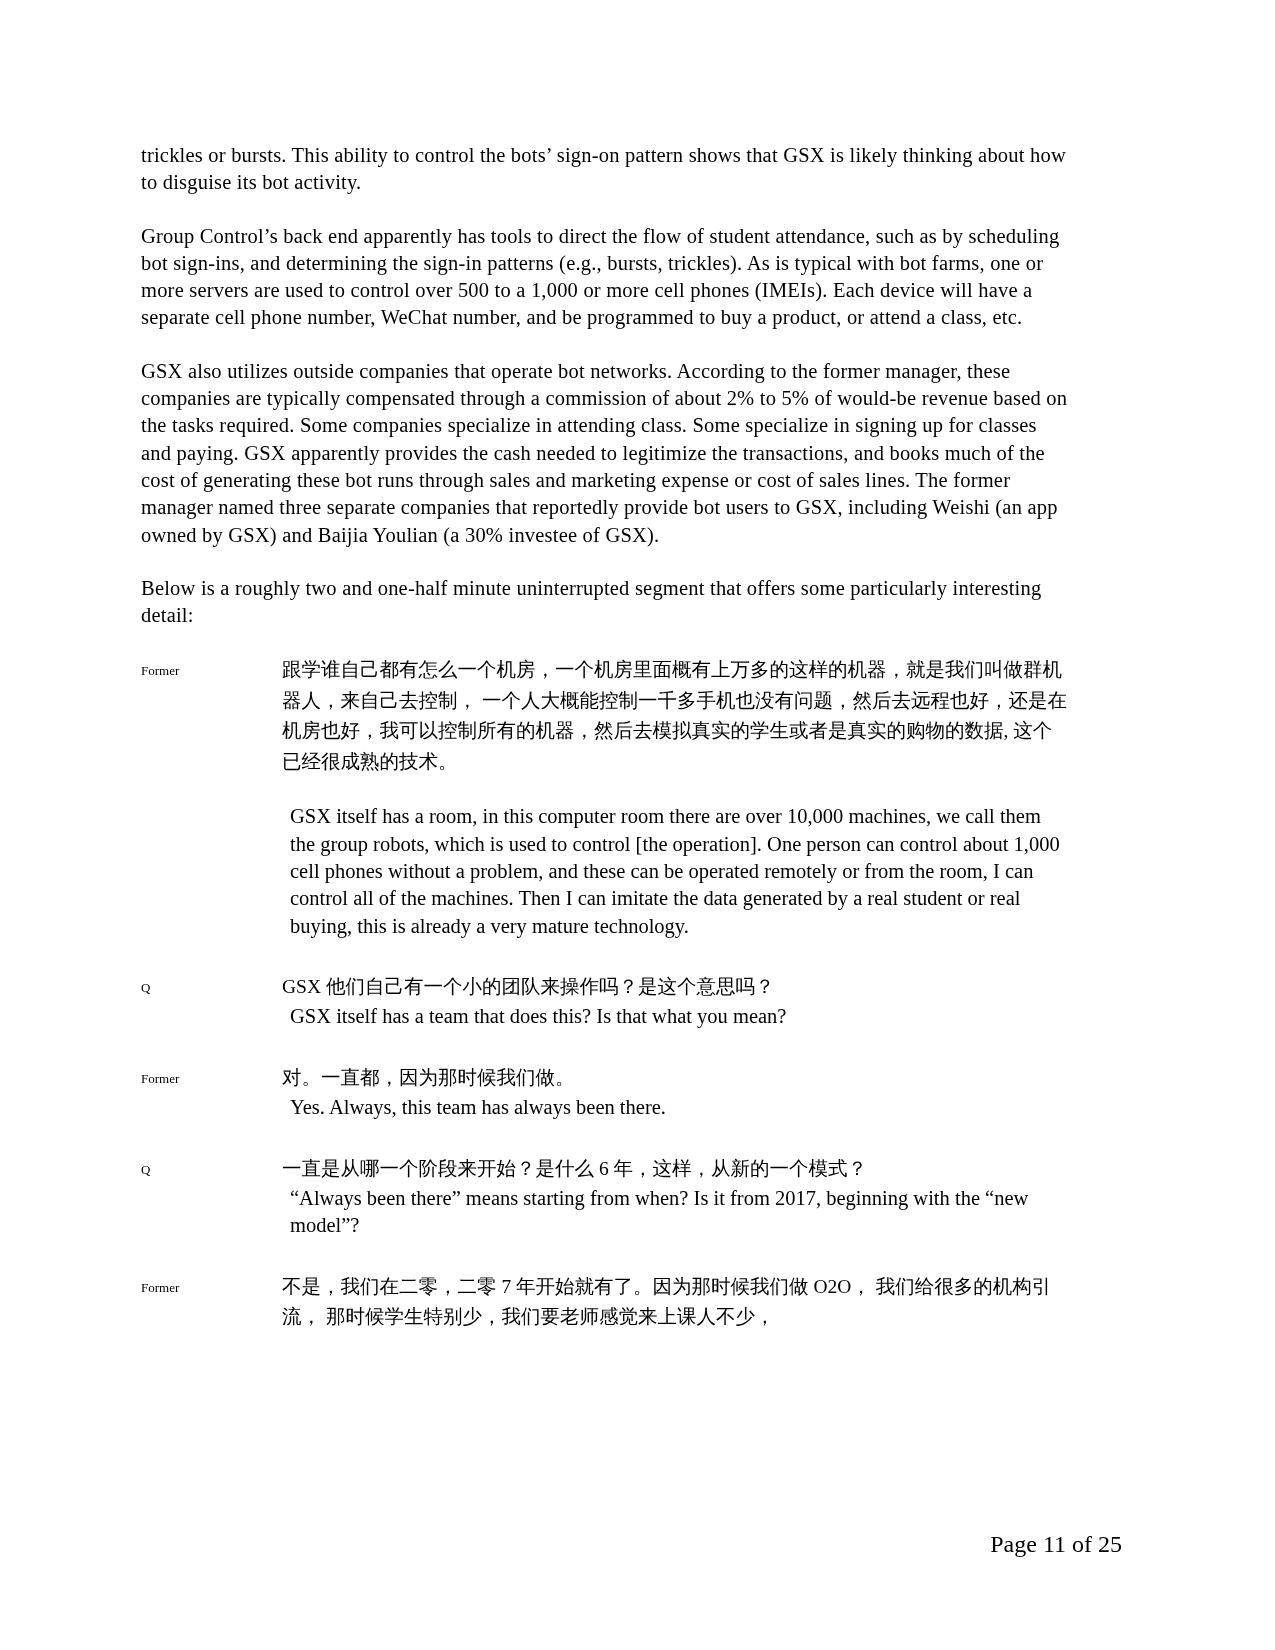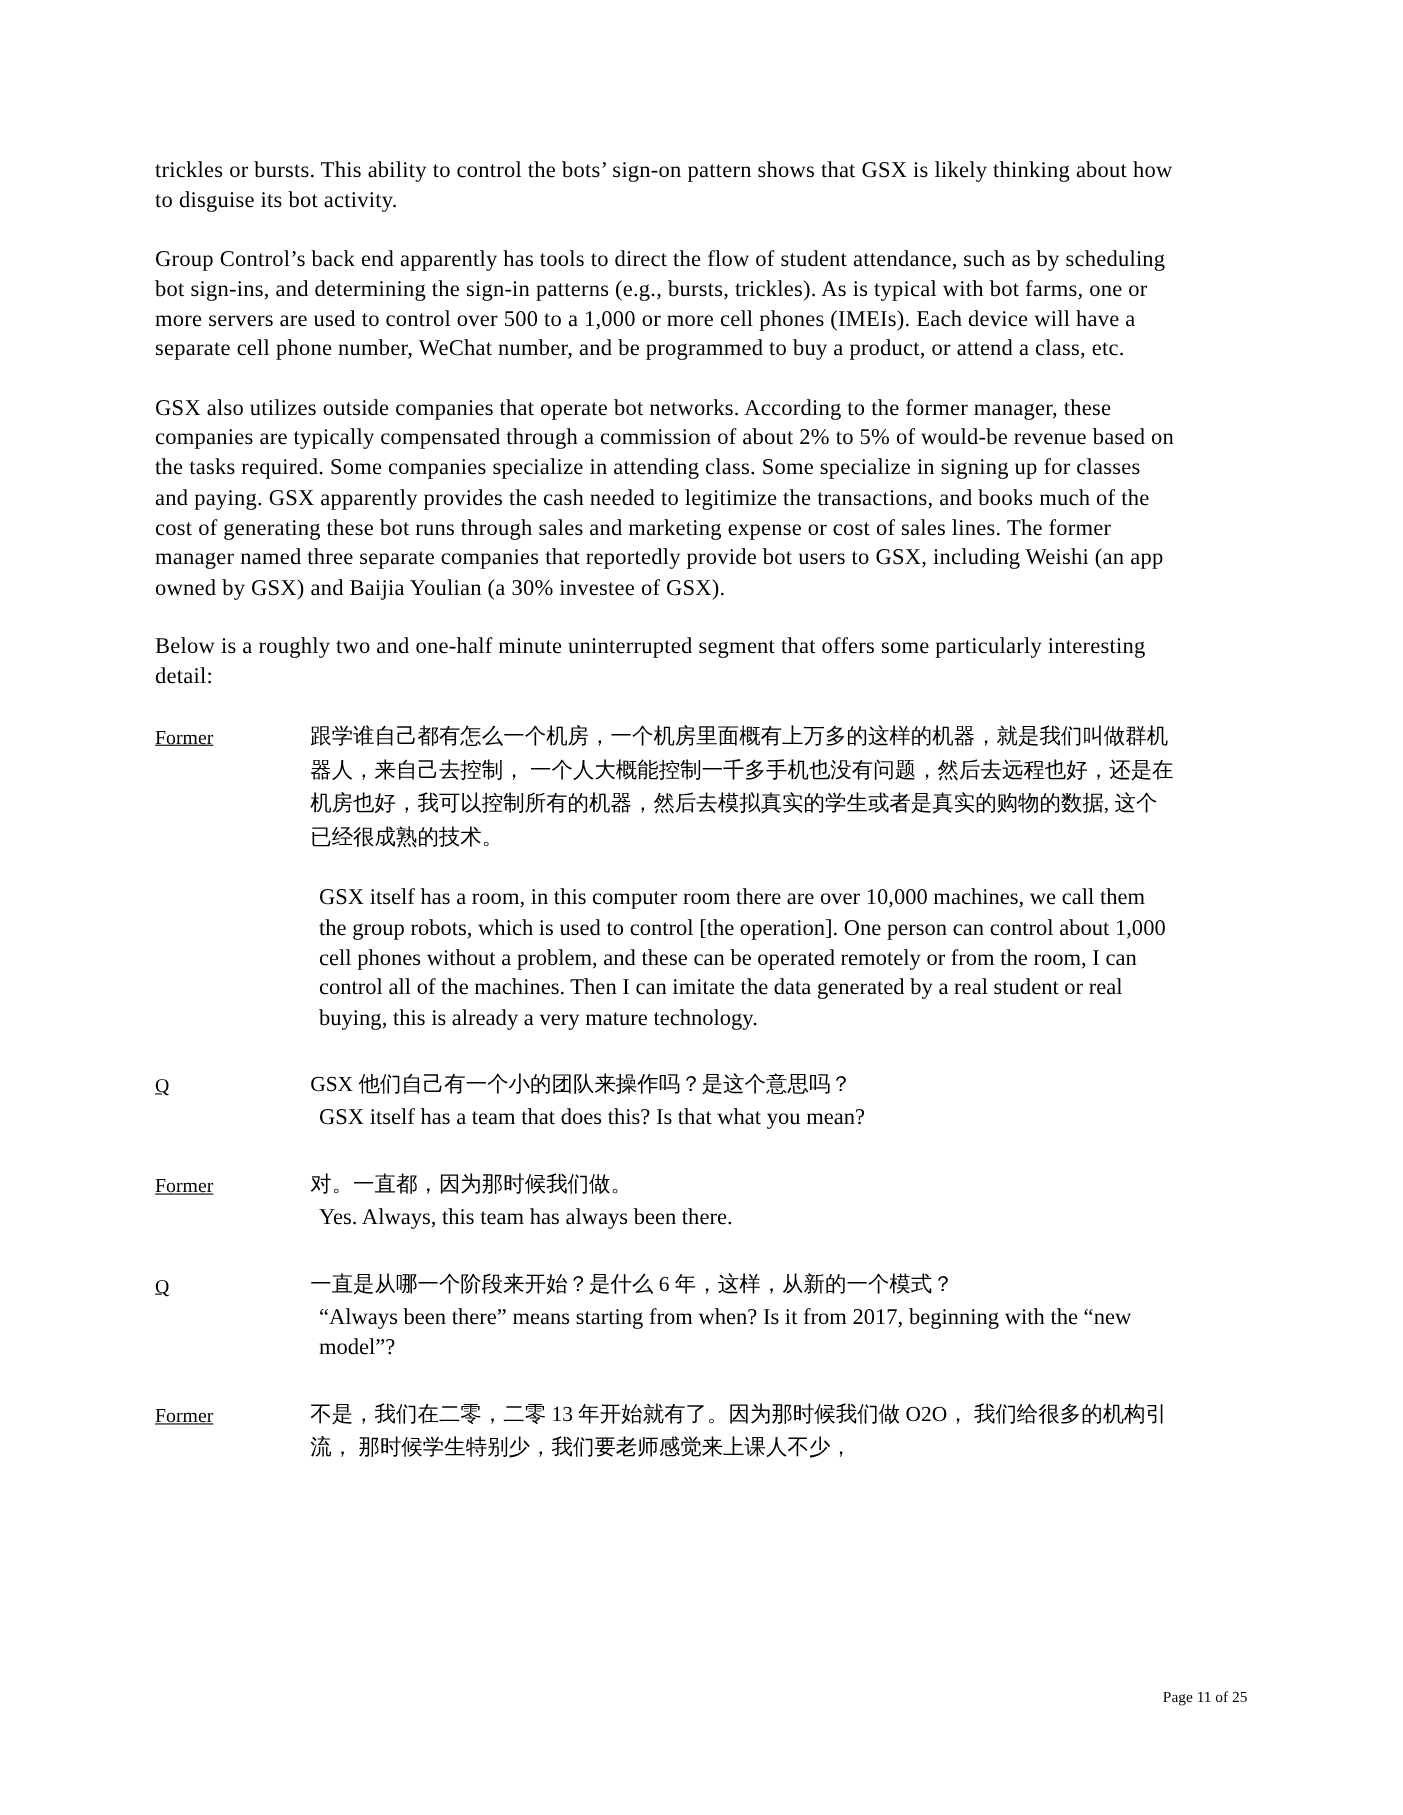--- a/index.html
+++ b/index.html
@@ -33,24 +33,23 @@
   .para:last-child { margin-bottom: 0; }
 
   
   .qa-block {
     display: flex;
     align-items: flex-start;
     margin: 0 0 24px 0;
   }
   .qa-speaker {
     flex: 0 0 141px;
-    font-size: 18px;
+    font-size: 13px;
     line-height: 27.3px;
     padding-top: 2px;
-    text-decoration: underline;
   }
   .qa-body {
     flex: 1 1 auto;
     min-width: 0;
   }
   .cn-mixed {
     font-family: Liberation Serif, serif;
     font-size: 19.5px;
     line-height: 30.5px;
     margin: 0;
@@ -59,25 +58,25 @@
     font-size: 20.5px;
     line-height: 27.3px;
     margin: 8px;
   }
   .en.spaced { margin-top: 26px; }
   .en.tight { margin-top: 1px; }
 
   .footer {
     position: absolute;
     left: 0;
-    right: 0;
+    right: 12px;
     bottom: 93px;
     text-align: right;
     padding-right: 141px;
-    font-size: 14px;
+    font-size: 24px;
     line-height: 26px;
     font-family: "Liberation Serif", "DejaVu Serif", serif;
   }
 </style>
 </head>
 <body>
 
 <div class="page">
 
   <div class="content">
@@ -115,21 +114,21 @@
       <div class="qa-speaker">Q</div>
       <div class="qa-body">
         <p class="cn-mixed">一直是从哪一个阶段来开始？是什么 6 年，这样，从新的一个模式？</p>
         <p class="en tight">“Always been there” means starting from when?  Is it from 2017, beginning with the “new model”?</p>
       </div>
     </div>
 
     <div class="qa-block">
       <div class="qa-speaker">Former</div>
       <div class="qa-body">
-        <p class="cn-mixed">不是，我们在二零，二零 13 年开始就有了。因为那时候我们做 O2O， 我们给很多的机构引流， 那时候学生特别少，我们要老师感觉来上课人不少，</p>
+        <p class="cn-mixed">不是，我们在二零，二零 7 年开始就有了。因为那时候我们做 O2O， 我们给很多的机构引流， 那时候学生特别少，我们要老师感觉来上课人不少，</p>
       </div>
     </div>
 
   </div>
 
   <div class="footer">Page 11 of 25</div>
 
 </div>
 
 </body></html>

